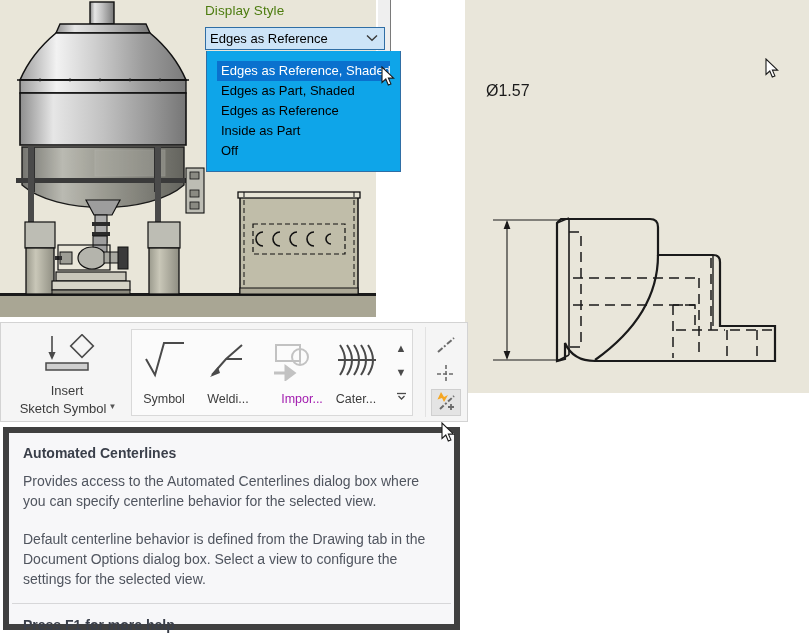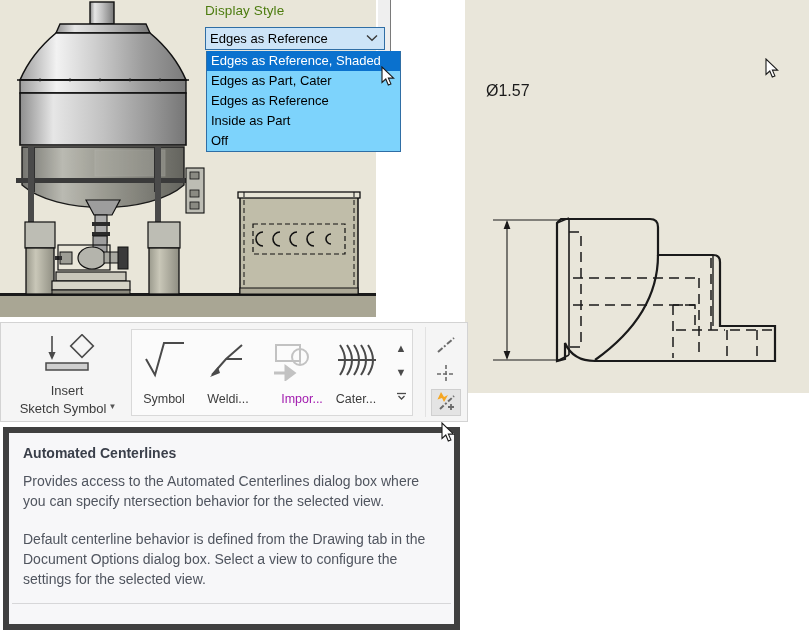--- a/index.html
+++ b/index.html
@@ -44,22 +44,22 @@
     background: #cde4f7; border: 1px solid #2f6ea5;
     display: flex; align-items: center; padding: 0 4px;
     font-size: 13px; color: #000;
   }
   #display-style-combo .combo-text { flex: 1; white-space: nowrap; }
   #display-style-combo .chev {
     width: 16px; text-align: center; color: #3a3a3a; font-size: 11px; line-height: 1;
   }
   #display-style-list {
     position: absolute; left: 0; top: 23px; width: 195px;
-    background: #7dd3fc; border: 1px solid #2f6ea5; border-top: none;
-    padding: 0; margin: 0; list-style: none;
+    background: #0ea5e9; border: 1px solid #2f6ea5; border-top: none;
+    padding: 10px; margin: 0; list-style: none;
   }
   #display-style-list li {
     font-size: 13px; color: #000; padding: 1px 4px 2px 4px;
     white-space: nowrap; line-height: 17px;
   }
   #display-style-list li.sel { background: #0a71ce; color: #ffffff; }
   #scroll-track {
     position: absolute; left: 378px; top: 0; width: 13px; height: 88px;
     background: #efefef; border-right: 1px solid #7a7a7a;
   }
@@ -283,21 +283,21 @@
     <div class="field-label">Display Style</div>
     <div id="display-style-combo">
       <span class="combo-text">Edges as Reference</span>
       <span class="chev">
         <svg width="12" height="8" viewBox="0 0 12 8">
             <path d="M1 1.5 L6 6.2 L11 1.5" stroke="#3a3a3a" stroke-width="1.4" fill="none"></path>
           </svg>
       </span>
       <ul id="display-style-list">
         <li class="sel">Edges as Reference, Shaded</li>
-        <li>Edges as Part, Cater</li>
+        <li>Edges as Part, Shaded</li>
         <li>Edges as Reference</li>
         <li>Inside as Part</li>
         <li>Off</li>
       </ul>
     </div>
   </div>
 
   <div id="context-menu">
 
     <div class="mi">
@@ -532,23 +532,24 @@
           <line x1="5" y1="17" x2="19" y2="4" stroke="#6b6b6b" stroke-width="2" stroke-dasharray="5 2 2 2"></line>
           <path d="M6 0 L9 5 L13 3 L9 10 L7 6 L2.5 7.5 Z" fill="#f5a623"></path>
           <path d="M13 15 L19 15 M16 12 L16 18" stroke="#6b6b6b" stroke-width="1.8"></path>
         </svg>
       </div>
     </div>
   </div>
 
   <div id="tooltip">
     <div id="tip-title">Automated Centerlines</div>
-    <div class="tip-p">Provides access to the Automated Centerlines dialog box where you can specify ntersection behavior for the selected view.</div>
+    <div class="tip-p">Provides access to the Automated Centerlines dialog box where you can specify centerline behavior for the selected view.</div>
     <div class="tip-p" style="padding-top:18px">Default centerline behavior is defined from the Drawing tab in the Document Options dialog box. Select a view to configure the settings for the selected view.</div>
     <div id="tip-sep"></div>
+    <div id="tip-footer">Press F1 for more help</div>
   </div>
 
   <div class="cursor" style="left:381px;top:66px">
     <svg width="16" height="22" viewBox="0 0 16 22">
       <path d="M1 1 L1 16.5 L4.8 13 L7.3 19 L9.9 17.9 L7.4 12.1 L12.6 12.1 Z" fill="#ffffff" stroke="#1a1a1a" stroke-width="1.1"></path>
     </svg>
   </div>
   <div class="cursor" style="left:765px;top:58px">
     <svg width="16" height="22" viewBox="0 0 16 22">
       <path d="M1 1 L1 16.5 L4.8 13 L7.3 19 L9.9 17.9 L7.4 12.1 L12.6 12.1 Z" fill="#ffffff" stroke="#1a1a1a" stroke-width="1.1"></path>

